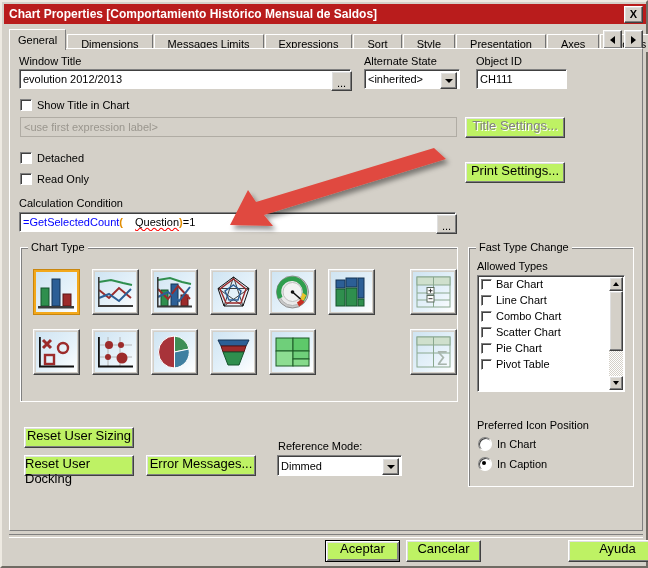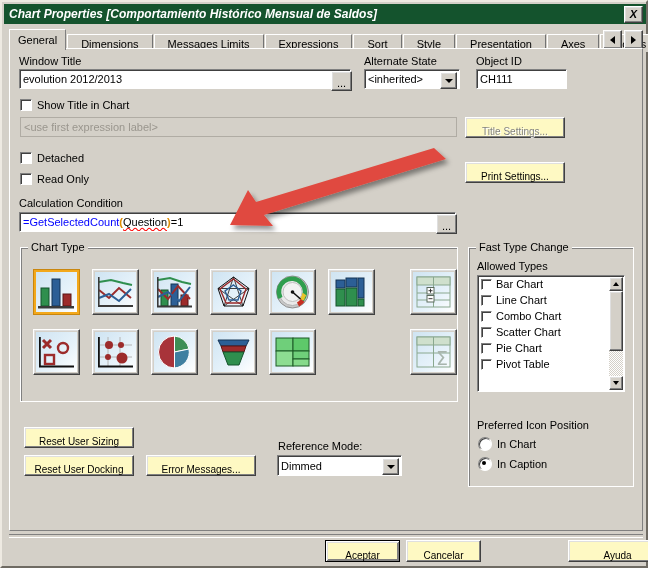--- a/index.html
+++ b/index.html
@@ -16,22 +16,22 @@
     border:2px solid #d4d0c8;
     box-sizing:border-box;
     border-top:2px solid #eeeae2;
     border-left:2px solid #eeeae2;
     border-right:2px solid #6f6b63;
     border-bottom:2px solid #6f6b63;
   }
   
   .titlebar{
     position:absolute;left:2px;top:2px;width:642px;height:20px;
-    background:#14532d;
-    display:flex;align-items:center;font-style:italic;
+    background:#b91c1c;
+    display:flex;align-items:center;
   }
   .titlebar .tbtext{
     color:#ffffff;font-weight:bold;font-size:12px;
     margin-left:5px;white-space:nowrap;letter-spacing:0px;
   }
   .closebtn{
     position:absolute;right:3px;top:2px;width:17px;height:15px;
     background:#d4d0c8;
     border-top:1px solid #ffffff;border-left:1px solid #ffffff;
     border-right:1px solid #404040;border-bottom:1px solid #404040;
@@ -96,26 +96,26 @@
   }
   .ellbtn{
     position:absolute;width:19px;height:17px;background:#d4d0c8;
     border-top:1px solid #ffffff;border-left:1px solid #ffffff;
     border-right:1px solid #404040;border-bottom:1px solid #404040;
     box-shadow: inset -1px -1px 0 #808080, inset 1px 1px 0 #dfdfdf;
     display:flex;align-items:flex-end;justify-content:center;
     font-size:11px;line-height:11px;padding-bottom:1px;cursor:default;
   }
   .btn{
-    position:absolute;background:#fef9c3;box-sizing:border-box;
-    border-top:1px solid #ffffff;border-left:1px solid #ffffff;
-    border-right:1px solid #404040;border-bottom:1px solid #404040;
-    box-shadow: inset -1px -1px 0 #808080, inset 1px 1px 0 #dfdfdf;
-    font-size:10px;color:#000;cursor:default;
-    display:flex;align-items:flex-end;justify-content:center;
+    position:absolute;background:#bef264;box-sizing:border-box;
+    border-top:1px solid #ffffff;border-left:1px solid #ffffff;
+    border-right:1px solid #404040;border-bottom:1px solid #404040;
+    box-shadow: inset -1px -1px 0 #808080, inset 1px 1px 0 #dfdfdf;
+    font-size:13px;color:#000;cursor:default;
+    display:flex;align-items:flex-start;justify-content:center;
   }
   .btn.disabled{color:#808080;text-shadow:1px 1px 0 #ffffff;}
   .btn.default{
     border:1px solid #000;
     box-shadow: inset 1px 1px 0 #ffffff, inset -1px -1px 0 #808080,
                 inset 2px 2px 0 #dfdfdf, inset -2px -2px 0 #808080;
   }
   
   .combo{
     position:absolute;background:#ffffff;box-sizing:border-box;
@@ -221,20 +221,21 @@
     background-color:#d4d0c8;
   }
   
   .expr{font-family:"Liberation Sans",sans-serif;font-size:11px;white-space:pre;}
   .expr .fn{color:#0000ff;}
   .expr .par{color:#e08c00;font-weight:bold;}
   .expr .fld{
     color:#000;
     text-decoration:underline wavy #ff0000;
     text-decoration-skip-ink:none;
+    margin-left:12px;
   }
   
   .sep{
     position:absolute;left:7px;top:532px;width:634px;height:2px;
     border-top:1px solid #808080;border-bottom:1px solid #ffffff;
   }
   .arrow-overlay{position:absolute;left:0;top:0;width:648px;height:568px;pointer-events:none;}
 </style>
 </head>
 <body>

